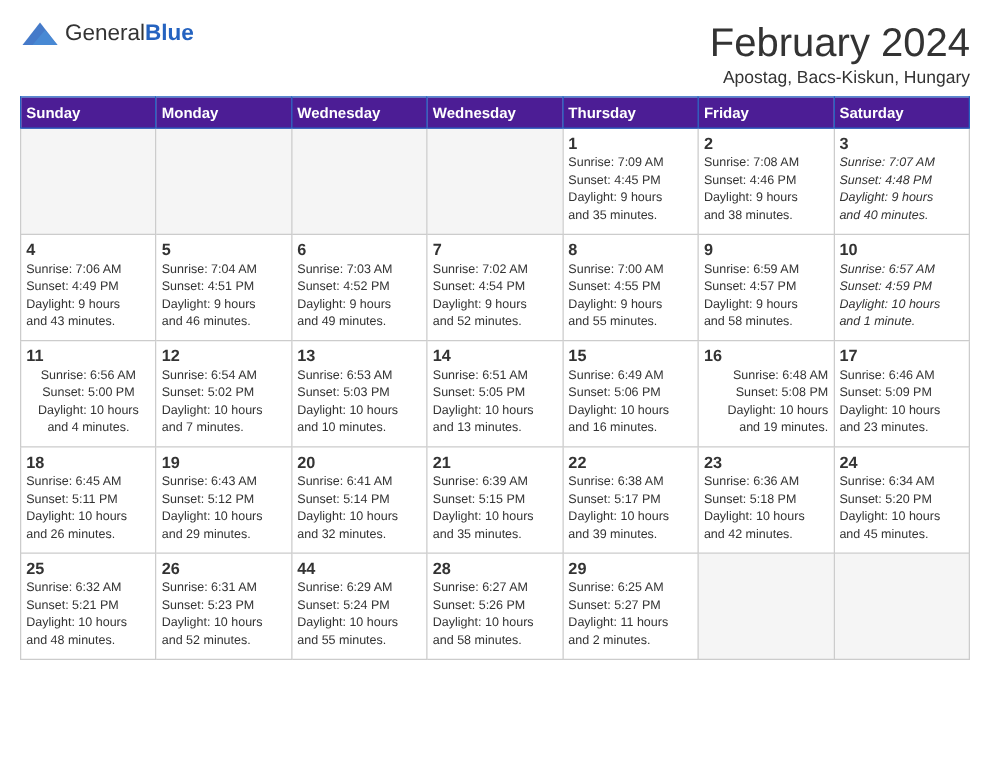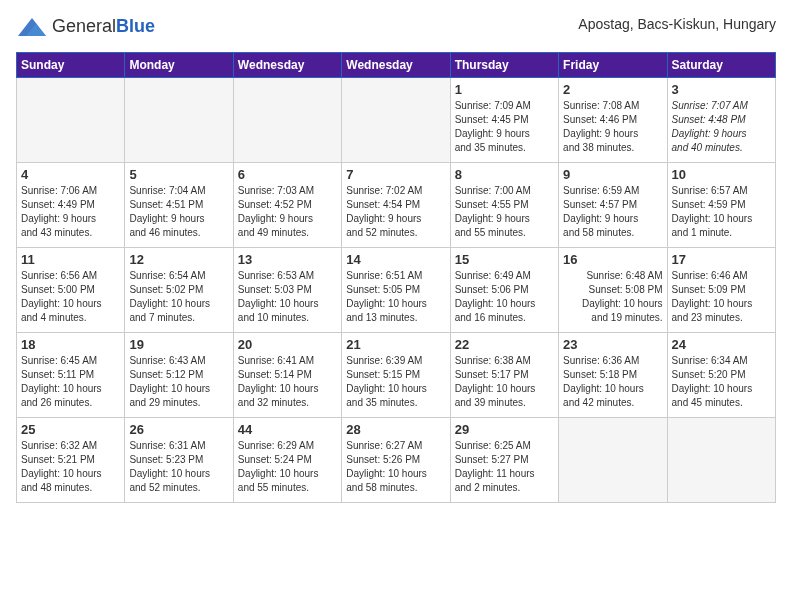--- a/index.html
+++ b/index.html
@@ -96,20 +96,21 @@
       <rect x="0" y="0" width="32" height="28" fill="none"></rect>
 
       <polygon points="16,2 30,20 2,20" fill="#2563c0" opacity="0.85"></polygon>
       <polygon points="20,8 30,20 10,20" fill="#4a90d9" opacity="0.7"></polygon>
     </svg>
     <div>
       <span class="logo-text-general">General</span><span class="logo-text-blue">Blue</span>
     </div>
   </div>
   <div class="title-area">
+    <div class="month-title">February 2024</div>
     <div class="location-title">Apostag, Bacs-Kiskun, Hungary</div>
   </div>
 </div>
 
 <table>
   <thead>
     <tr>
     <th>Sunday</th>
         <th>Monday</th>
         <th>Wednesday</th>
@@ -185,30 +186,30 @@
         </td>
         <td>
           <span class="day-num">9</span>
           <div class="day-info" style="white-space: pre-line;">Sunrise: 6:59 AM
 Sunset: 4:57 PM
 Daylight: 9 hours
 and 58 minutes.</div>
         </td>
         <td>
           <span class="day-num">10</span>
-          <div class="day-info" style="white-space: pre-line;">Sunrise: 6:57 AM
+          <div class="day-info" style="white-space: pre-line; font-style: italic;">Sunrise: 6:57 AM
 Sunset: 4:59 PM
 Daylight: 10 hours
 and 1 minute.</div>
         </td>
       </tr>
       <tr>
         <td>
           <span class="day-num">11</span>
-          <div class="day-info" style="white-space: pre-line;">Sunrise: 6:56 AM
+          <div class="day-info" style="white-space: pre-line; text-align: center;">Sunrise: 6:56 AM
 Sunset: 5:00 PM
 Daylight: 10 hours
 and 4 minutes.</div>
         </td>
         <td>
           <span class="day-num">12</span>
           <div class="day-info" style="white-space: pre-line;">Sunrise: 6:54 AM
 Sunset: 5:02 PM
 Daylight: 10 hours
 and 7 minutes.</div>

